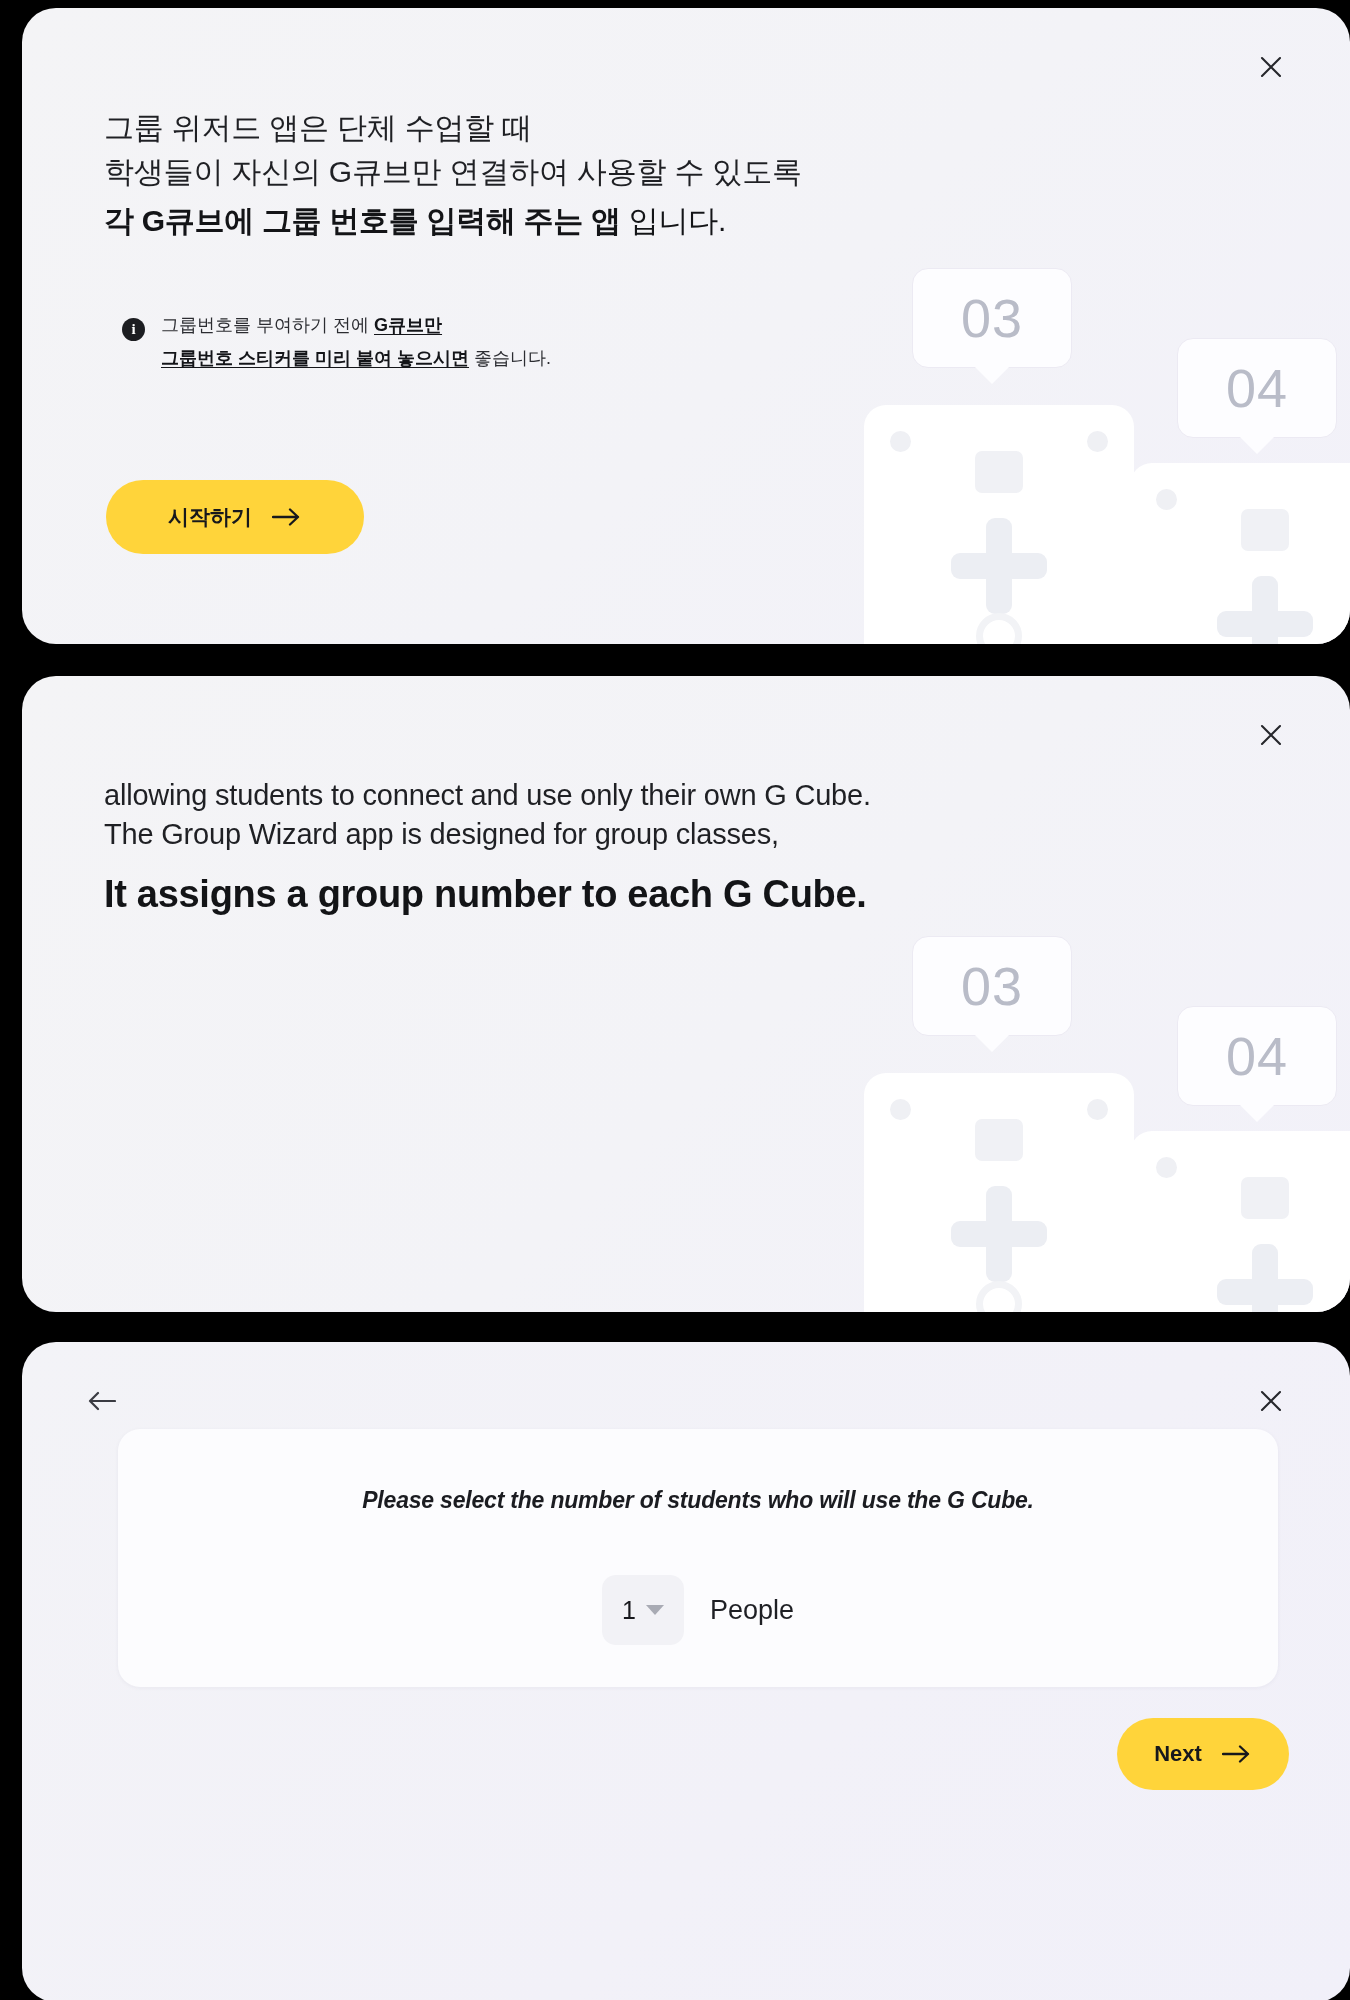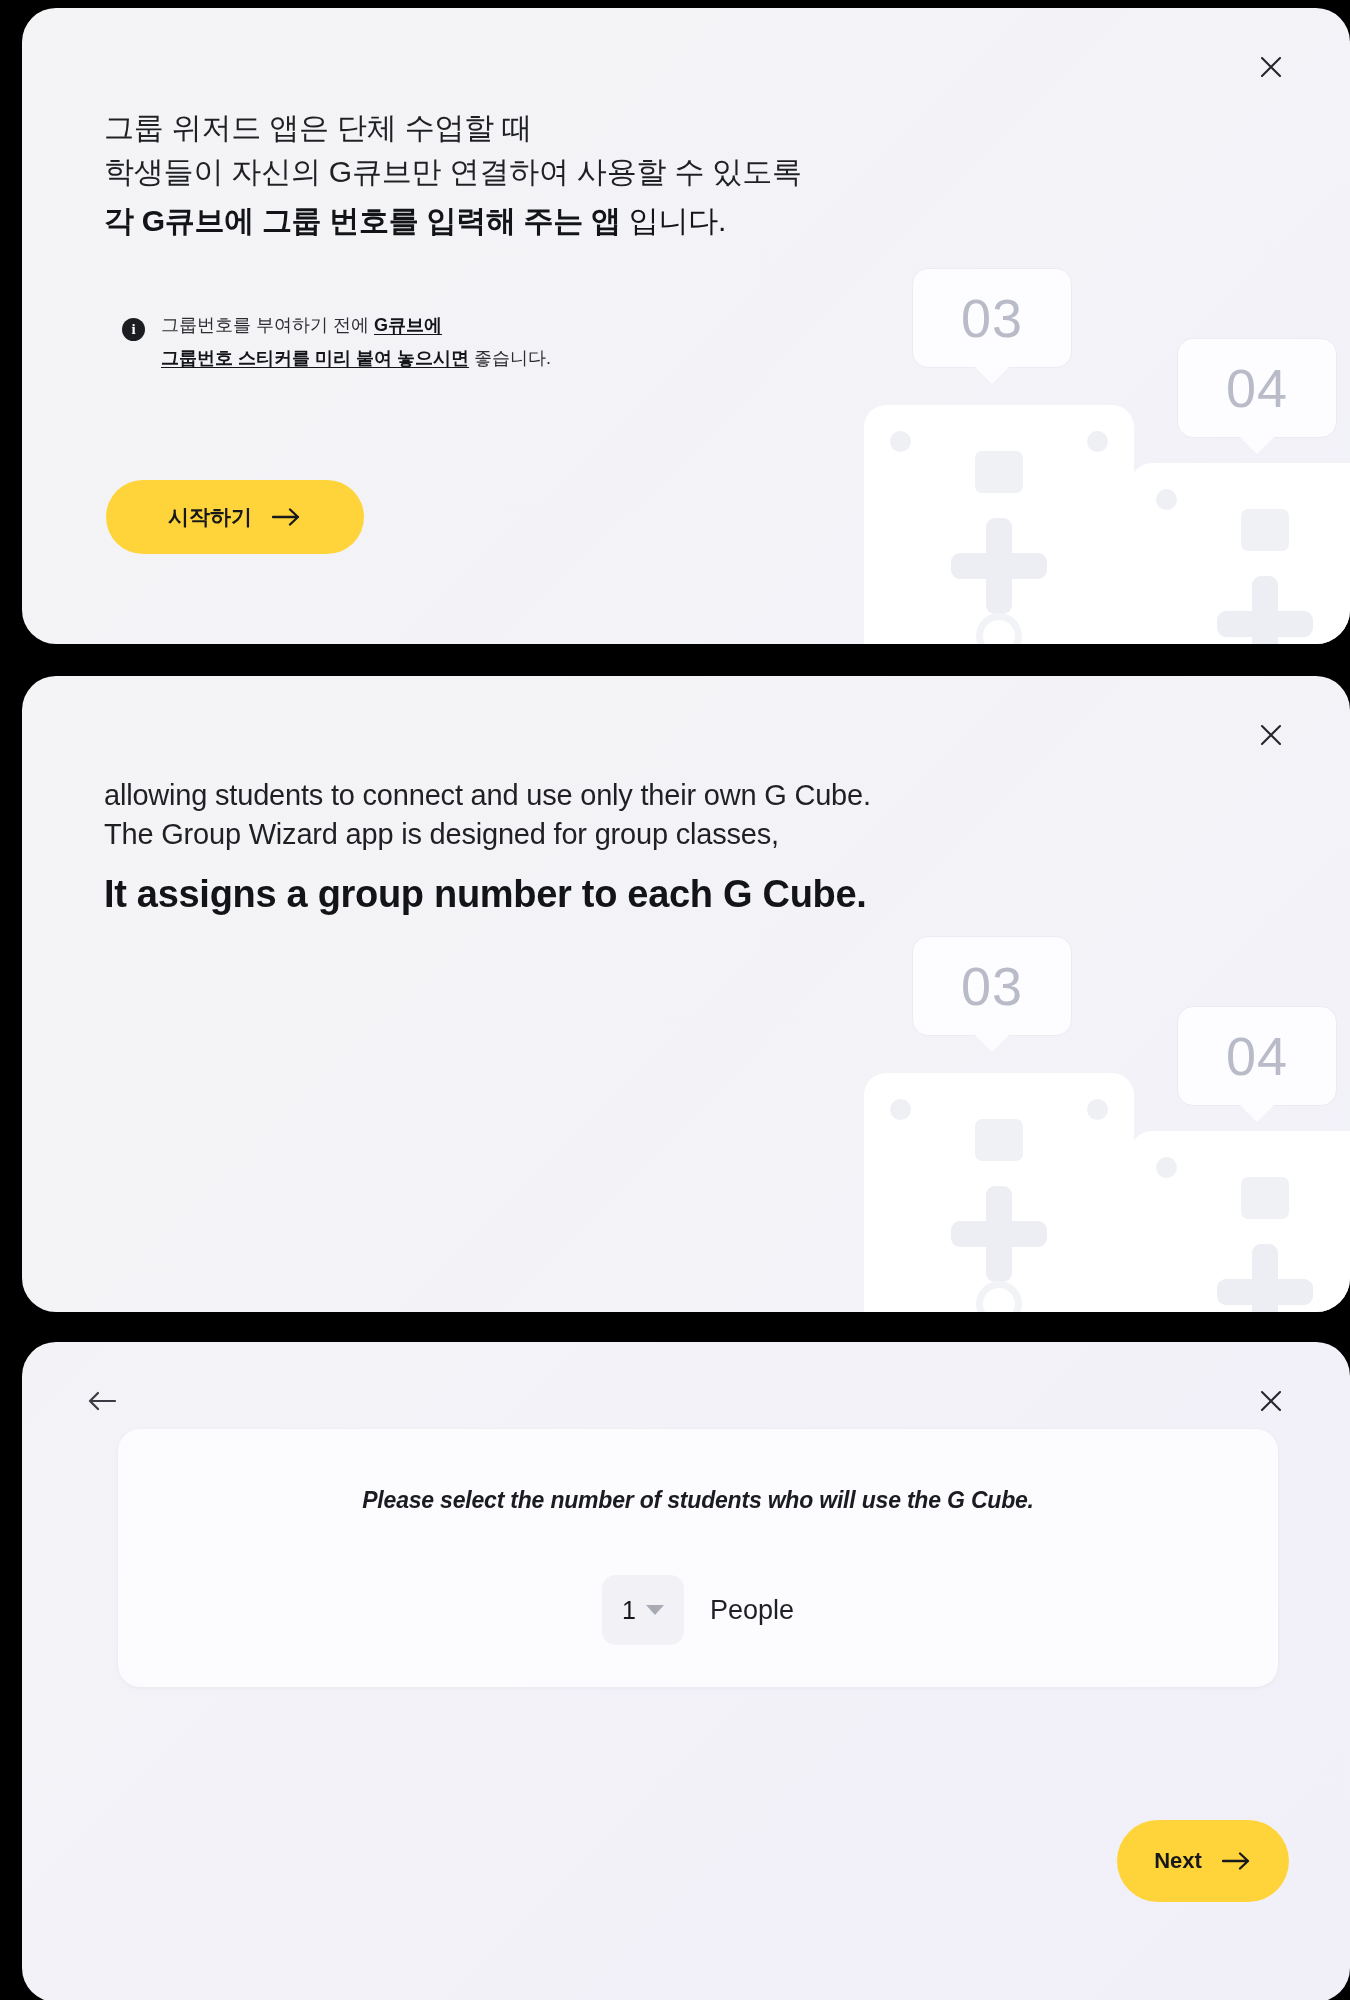--- a/index.html
+++ b/index.html
@@ -111,21 +111,21 @@
     display: flex;
     align-items: center;
     justify-content: center;
     gap: 20px;
     color: #17181c;
     font-weight: 700;
     cursor: pointer;
     border: none;
   }
   .pill-1 { left: 84px; top: 472px; width: 258px; height: 74px; font-size: 21px; }
-  .pill-3 { left: 1117px; top: 1820px; width: 172px; height: 82px; font-size: 22px; }
+  .pill-3 { left: 1117px; top: 1718px; width: 172px; height: 72px; font-size: 22px; }
   .pill .arrow { display: block; }
 
   
   .deco { position: absolute; pointer-events: none; }
   .deco-1 { left: 890px; top: 260px; }
 
   .bubble {
     position: absolute;
     background: #fdfdff;
     border: 1px solid #eceaf3;
@@ -281,21 +281,21 @@
 
     <div class="text-wrap tw-1">
       <div class="lead">그룹 위저드 앱은 단체 수업할 때</div>
       <div class="lead">학생들이 자신의 G큐브만 연결하여 사용할 수 있도록</div>
       <div class="lead-strong"><span>각 G큐브에 그룹 번호를 입력해 주는 앱</span><span class="tail"> 입니다.</span></div>
     </div>
 
     <div class="note note-1">
       <span class="info-dot">i</span>
       <div class="note-lines">
-        <div class="note-line"><span>그룹번호를 부여하기 전에 </span><span class="u">G큐브에</span></div>
+        <div class="note-line"><span>그룹번호를 부여하기 전에 </span><span class="u">G큐브만</span></div>
         <div class="note-line"><span class="u">그룹번호 스티커를 미리 붙여 놓으시면</span><span> 좋습니다.</span></div>
       </div>
     </div>
 
     <div class="pill pill-1">
       <span>시작하기</span>
       <svg class="arrow" width="30" height="20" viewBox="0 0 30 20">
         <path d="M1 10 H26 M18 2.5 L26 10 L18 17.5" stroke="#17181c" stroke-width="2.3" fill="none" stroke-linecap="round" stroke-linejoin="round"></path>
       </svg>
     </div>

